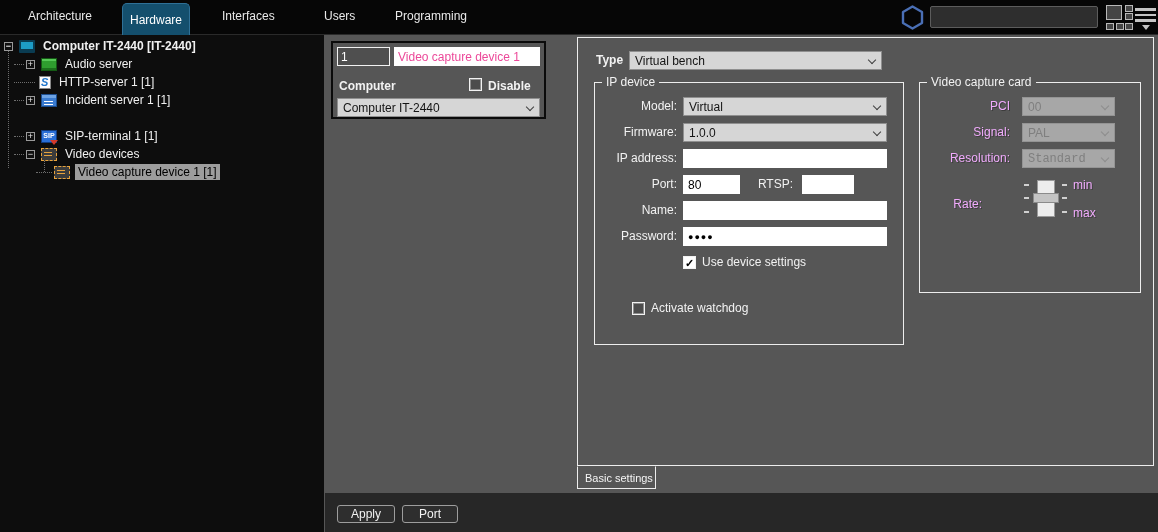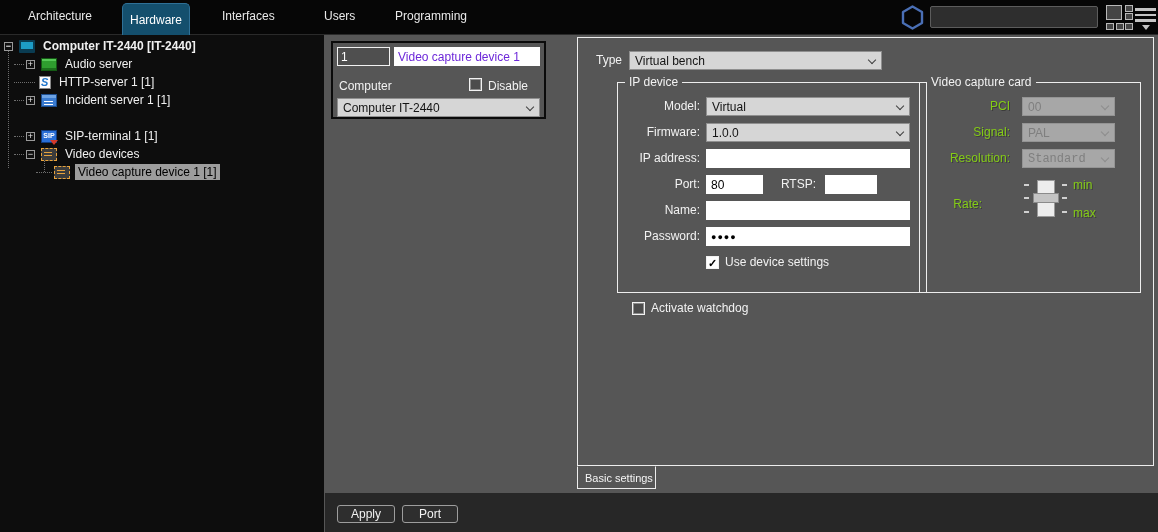--- a/index.html
+++ b/index.html
@@ -52,43 +52,43 @@
   .i-sip em { position:absolute; right:-2px; bottom:-3px; width:0; height:0; border-left:4px solid transparent;
               border-right:4px solid transparent; border-top:5px solid #d23a2a; }
   .i-chip-orange { background:#3c3c3c; border:1px dashed #e8a33d; }
   .i-chip-orange i { position:absolute; left:2px; top:3px; width:8px; height:1px; background:#e8a33d; box-shadow:0 3px 0 #e8a33d; }
 
   
   #identity { position:absolute; left:331px; top:41px; width:215px; height:78px; border:2px solid #0b0b0b; background:#565656; }
   #id-input { position:absolute; left:4px; top:4px; width:53px; height:19px; background:#4f4f4f; border:1px solid #f2f2f2;
               color:#fff; padding:0 3px; font-size:12px; outline:none; }
   #name-input { position:absolute; left:61px; top:4px; width:146px; height:19px; background:#fff; border:1px solid #fff;
-              color:#6d28d9; padding:0 3px; font-size:12px; outline:none; }
-  .flabel { color:#f2f2f2; }
+              color:#ec4899; padding:0 3px; font-size:12px; outline:none; }
+  .flabel { color:#f2f2f2;font-weight:bold; }
 
   
   .dd { position:absolute; background:#d6d6d6; border:1px solid #8f8f8f; height:19px; color:#141414;
         display:flex; align-items:center; padding:0 18px 0 5px; cursor:default; }
   .chev { position:absolute; right:6px; top:5px; width:6px; height:6px; border-right:1.5px solid #3f3f3f;
           border-bottom:1.5px solid #3f3f3f; transform:rotate(45deg); }
   .dd.disabled { background:#a7a7a7; border-color:#949494; color:#7f7f7f; }
   .dd.disabled .chev { border-color:#8d8d8d; }
   .txt { position:absolute; background:#fff; border:1px solid #fff; height:19px; color:#000; padding:0 4px;
          font-size:12px; outline:none; }
   .cb { width:13px; height:13px; border:1px solid #f2f2f2; background:#4c4c4c; box-shadow:inset 0 0 0 1px #8d8d8d;
         flex:none; display:inline-block; }
   .cb.checked { background:#fff; box-shadow:none; color:#000; font-size:11px; font-weight:bold;
                 line-height:12px; text-align:center; }
 
   
   #panel { position:absolute; left:577px; top:37px; width:577px; height:429px; border:1px solid #ededed; }
   .group { position:absolute; border:1px solid #ededed; }
   .gtitle { position:absolute; top:-8px; left:7px; background:#565656; padding:0 4px; color:#f2f2f2; }
   .rlabel { position:absolute; text-align:right; color:#f2f2f2; height:19px; line-height:19px; }
-  .dlabel { color:#84cc16; text-shadow:1px 1px 0 #3c3c3c;text-align:right; }
+  .dlabel { color:#f0abfc; text-shadow:1px 1px 0 #3c3c3c;text-align:right; }
   .cbrow { position:absolute; display:flex; align-items:center; gap:6px; color:#f2f2f2; }
   
   .tick { position:absolute; width:5px; height:2px; background:#d0d0d0; }
   #rate-track { position:absolute; background:#ededed; border:1px solid #9a9a9a; }
   #rate-thumb { position:absolute; background:#c4c4c4; border:1px solid #8b8b8b; }
   
   #basic-tab { position:absolute; left:-1px; top:428px; width:79px; height:23px; background:#565656;
                border:1px solid #ededed; border-top:1px solid #565656; display:flex; align-items:center;
                padding-left:7px; color:#f5f5f5; font-size:11px; cursor:default; }
 
@@ -202,21 +202,21 @@
 </div>
 
 <div id="panel">
 
   <span class="abs flabel" style="left:18px; top:15px;">Type</span>
   <div class="dd" style="left:51px; top:13px; width:253px;">
     <span>Virtual bench</span>
     <span class="chev"></span>
   </div>
 
-  <div class="group" style="left:16px; top:44px; width:310px; height:211px;margin-left:23px;">
+  <div class="group" style="left:16px; top:44px; width:310px; height:263px;">
     <span class="gtitle">IP device</span>
 
     <span class="rlabel" style="left:0; top:14px; width:82px;">Model:</span>
     <div class="dd" style="left:88px; top:14px; width:204px;">
       <span>Virtual</span>
       <span class="chev"></span>
     </div>
 
     <span class="rlabel" style="left:0; top:40px; width:82px;">Firmware:</span>
     <div class="dd" style="left:88px; top:40px; width:204px;">

